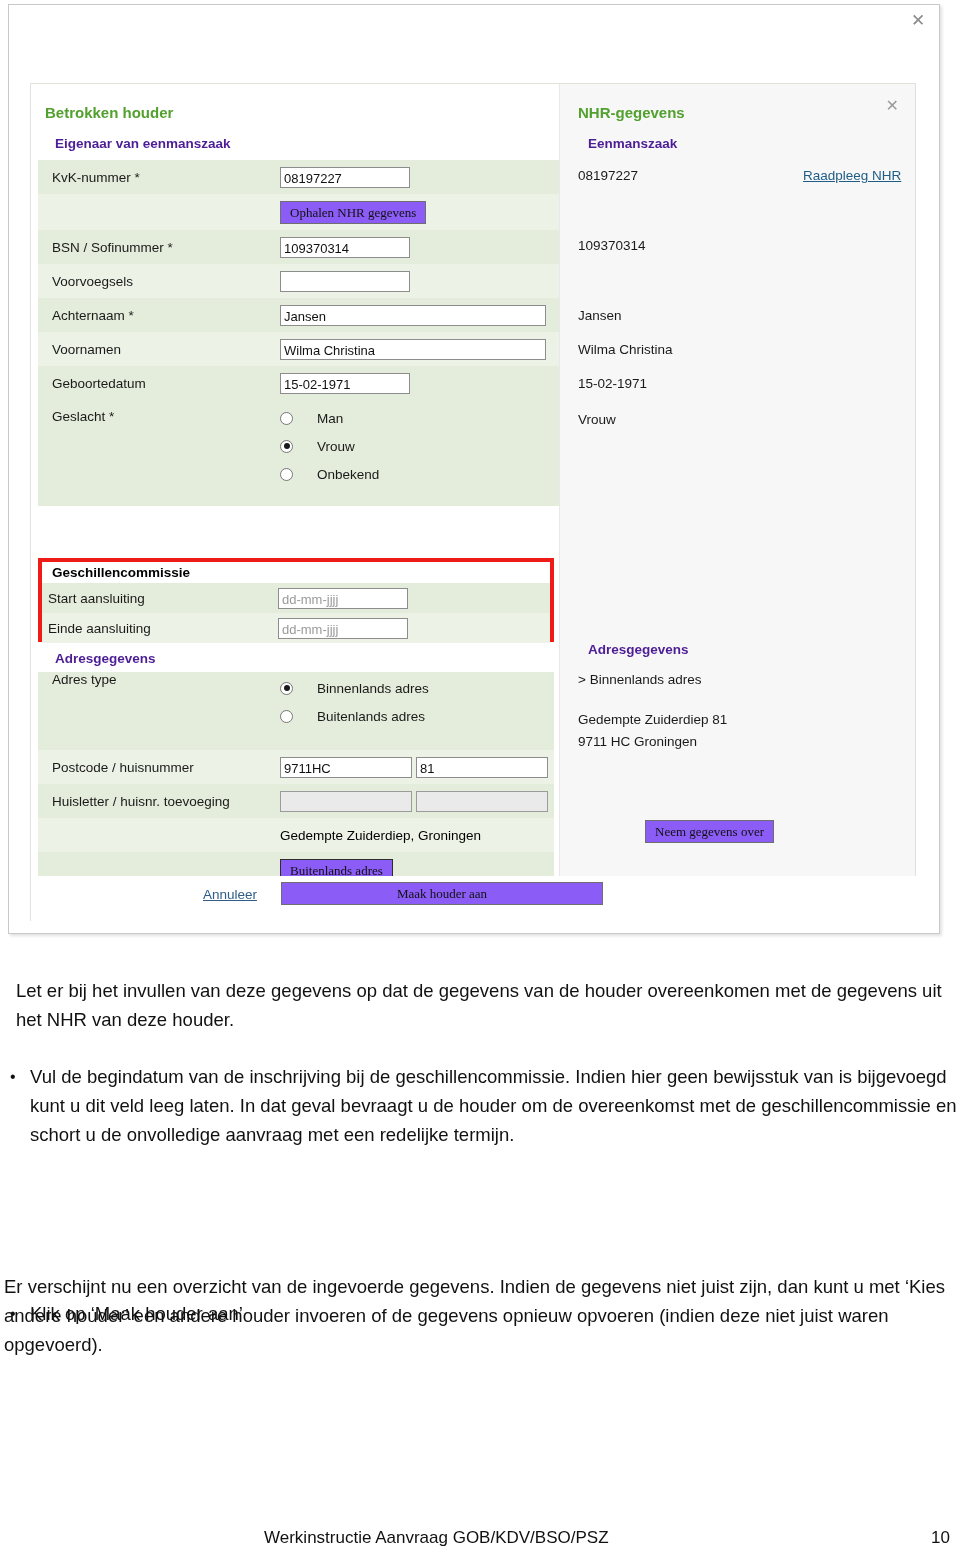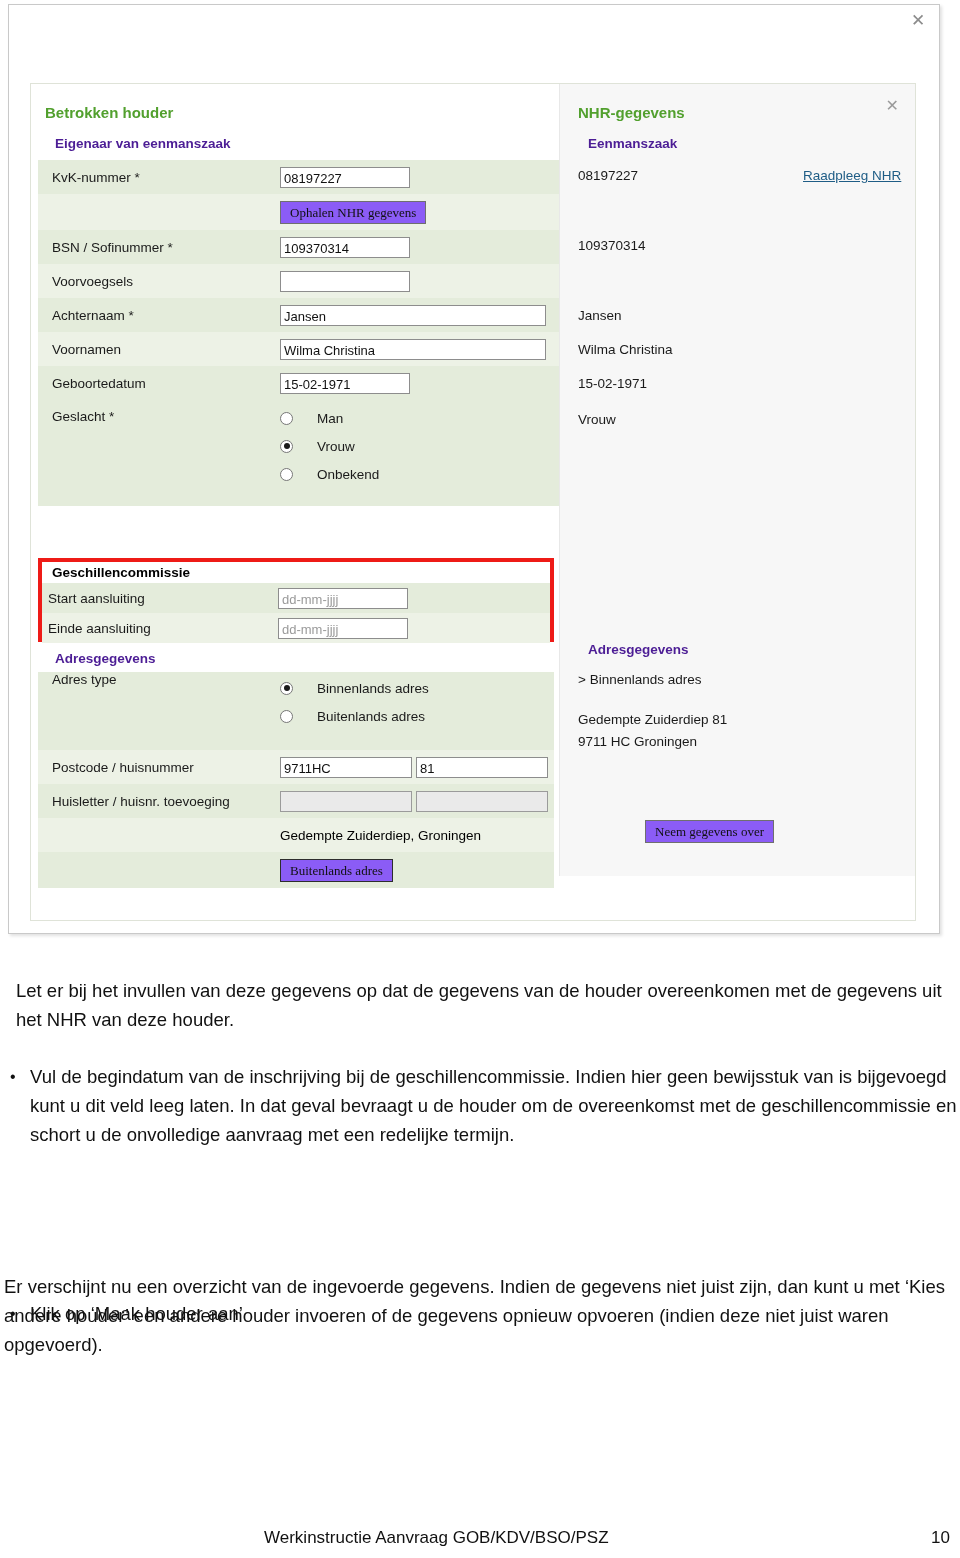--- a/index.html
+++ b/index.html
@@ -416,20 +416,24 @@
 
       <div class="right-text" style="position:absolute;left:18px;top:588px;">&gt; Binnenlands adres</div>
 
       <div class="right-text" style="position:absolute;left:18px;top:628px;">Gedempte Zuiderdiep 81</div>
 
       <div class="right-text" style="position:absolute;left:18px;top:650px;">9711 HC Groningen</div>
 
       <div class="btn" style="position:absolute;left:85px;top:736px;">Neem gegevens over</div>
     </div>
 
+    <div class="bottom-bar">
+      <div class="link-annuleer" style="position:absolute;left:172px;top:11px;">Annuleer</div>
+      <div class="btn" style="position:absolute;left:250px;top:6px;width:320px;text-align:center;padding:3px 0;">Maak houder aan</div>
+    </div>
 
   </div>
 </div>
 
 <div class="doc-text" style="top:976px;left:0;width:944px;padding:0 16px;">Let er bij het invullen van deze gegevens op dat de gegevens van de houder overeenkomen met de gegevens uit het NHR van deze houder.</div>
 
 <div class="doc-text bullet-item" style="top:1062px;left:0;width:944px;padding-right:8px;">Vul de begindatum van de inschrijving bij de geschillencommissie. Indien hier geen bewijsstuk van is bijgevoegd kunt u dit veld leeg laten. In dat geval bevraagt u de houder om de overeenkomst met de geschillencommissie en schort u de onvolledige aanvraag met een redelijke termijn.</div>
 
 <div class="doc-text bullet-item" style="top:1212px;left:0;width:944px;padding-right:8px;">Klik op ‘Maak houder aan’</div>
 

